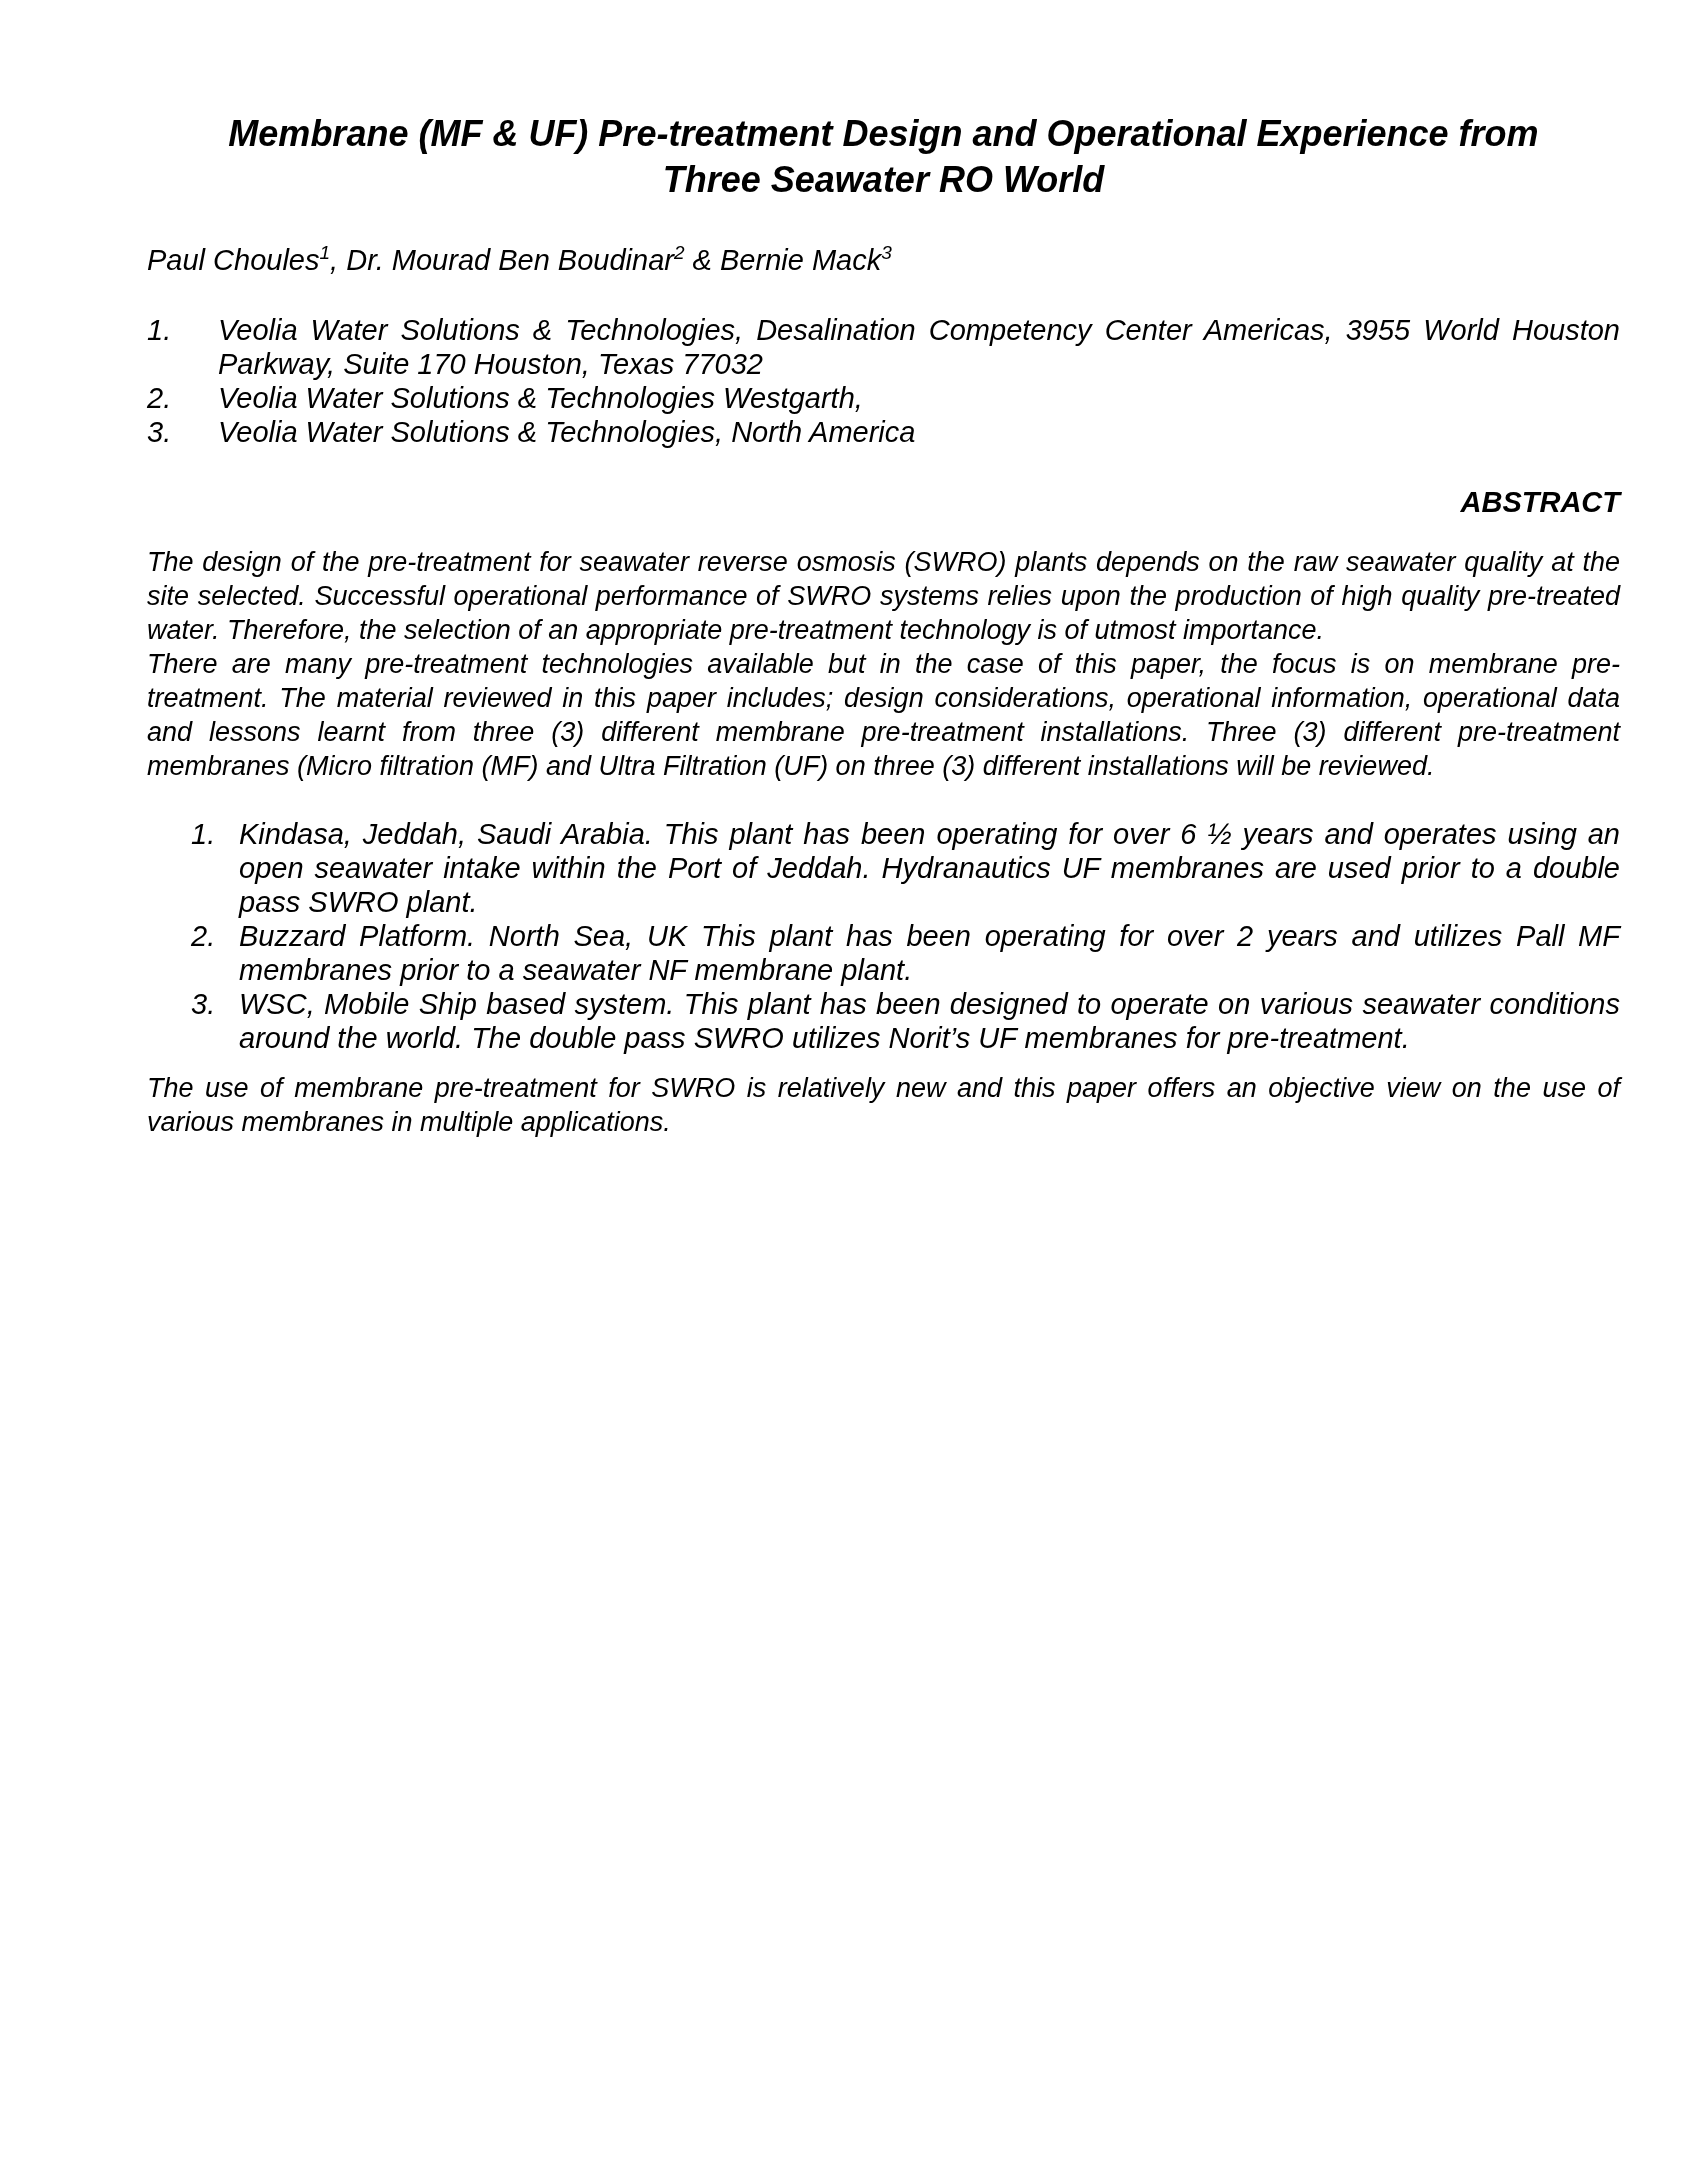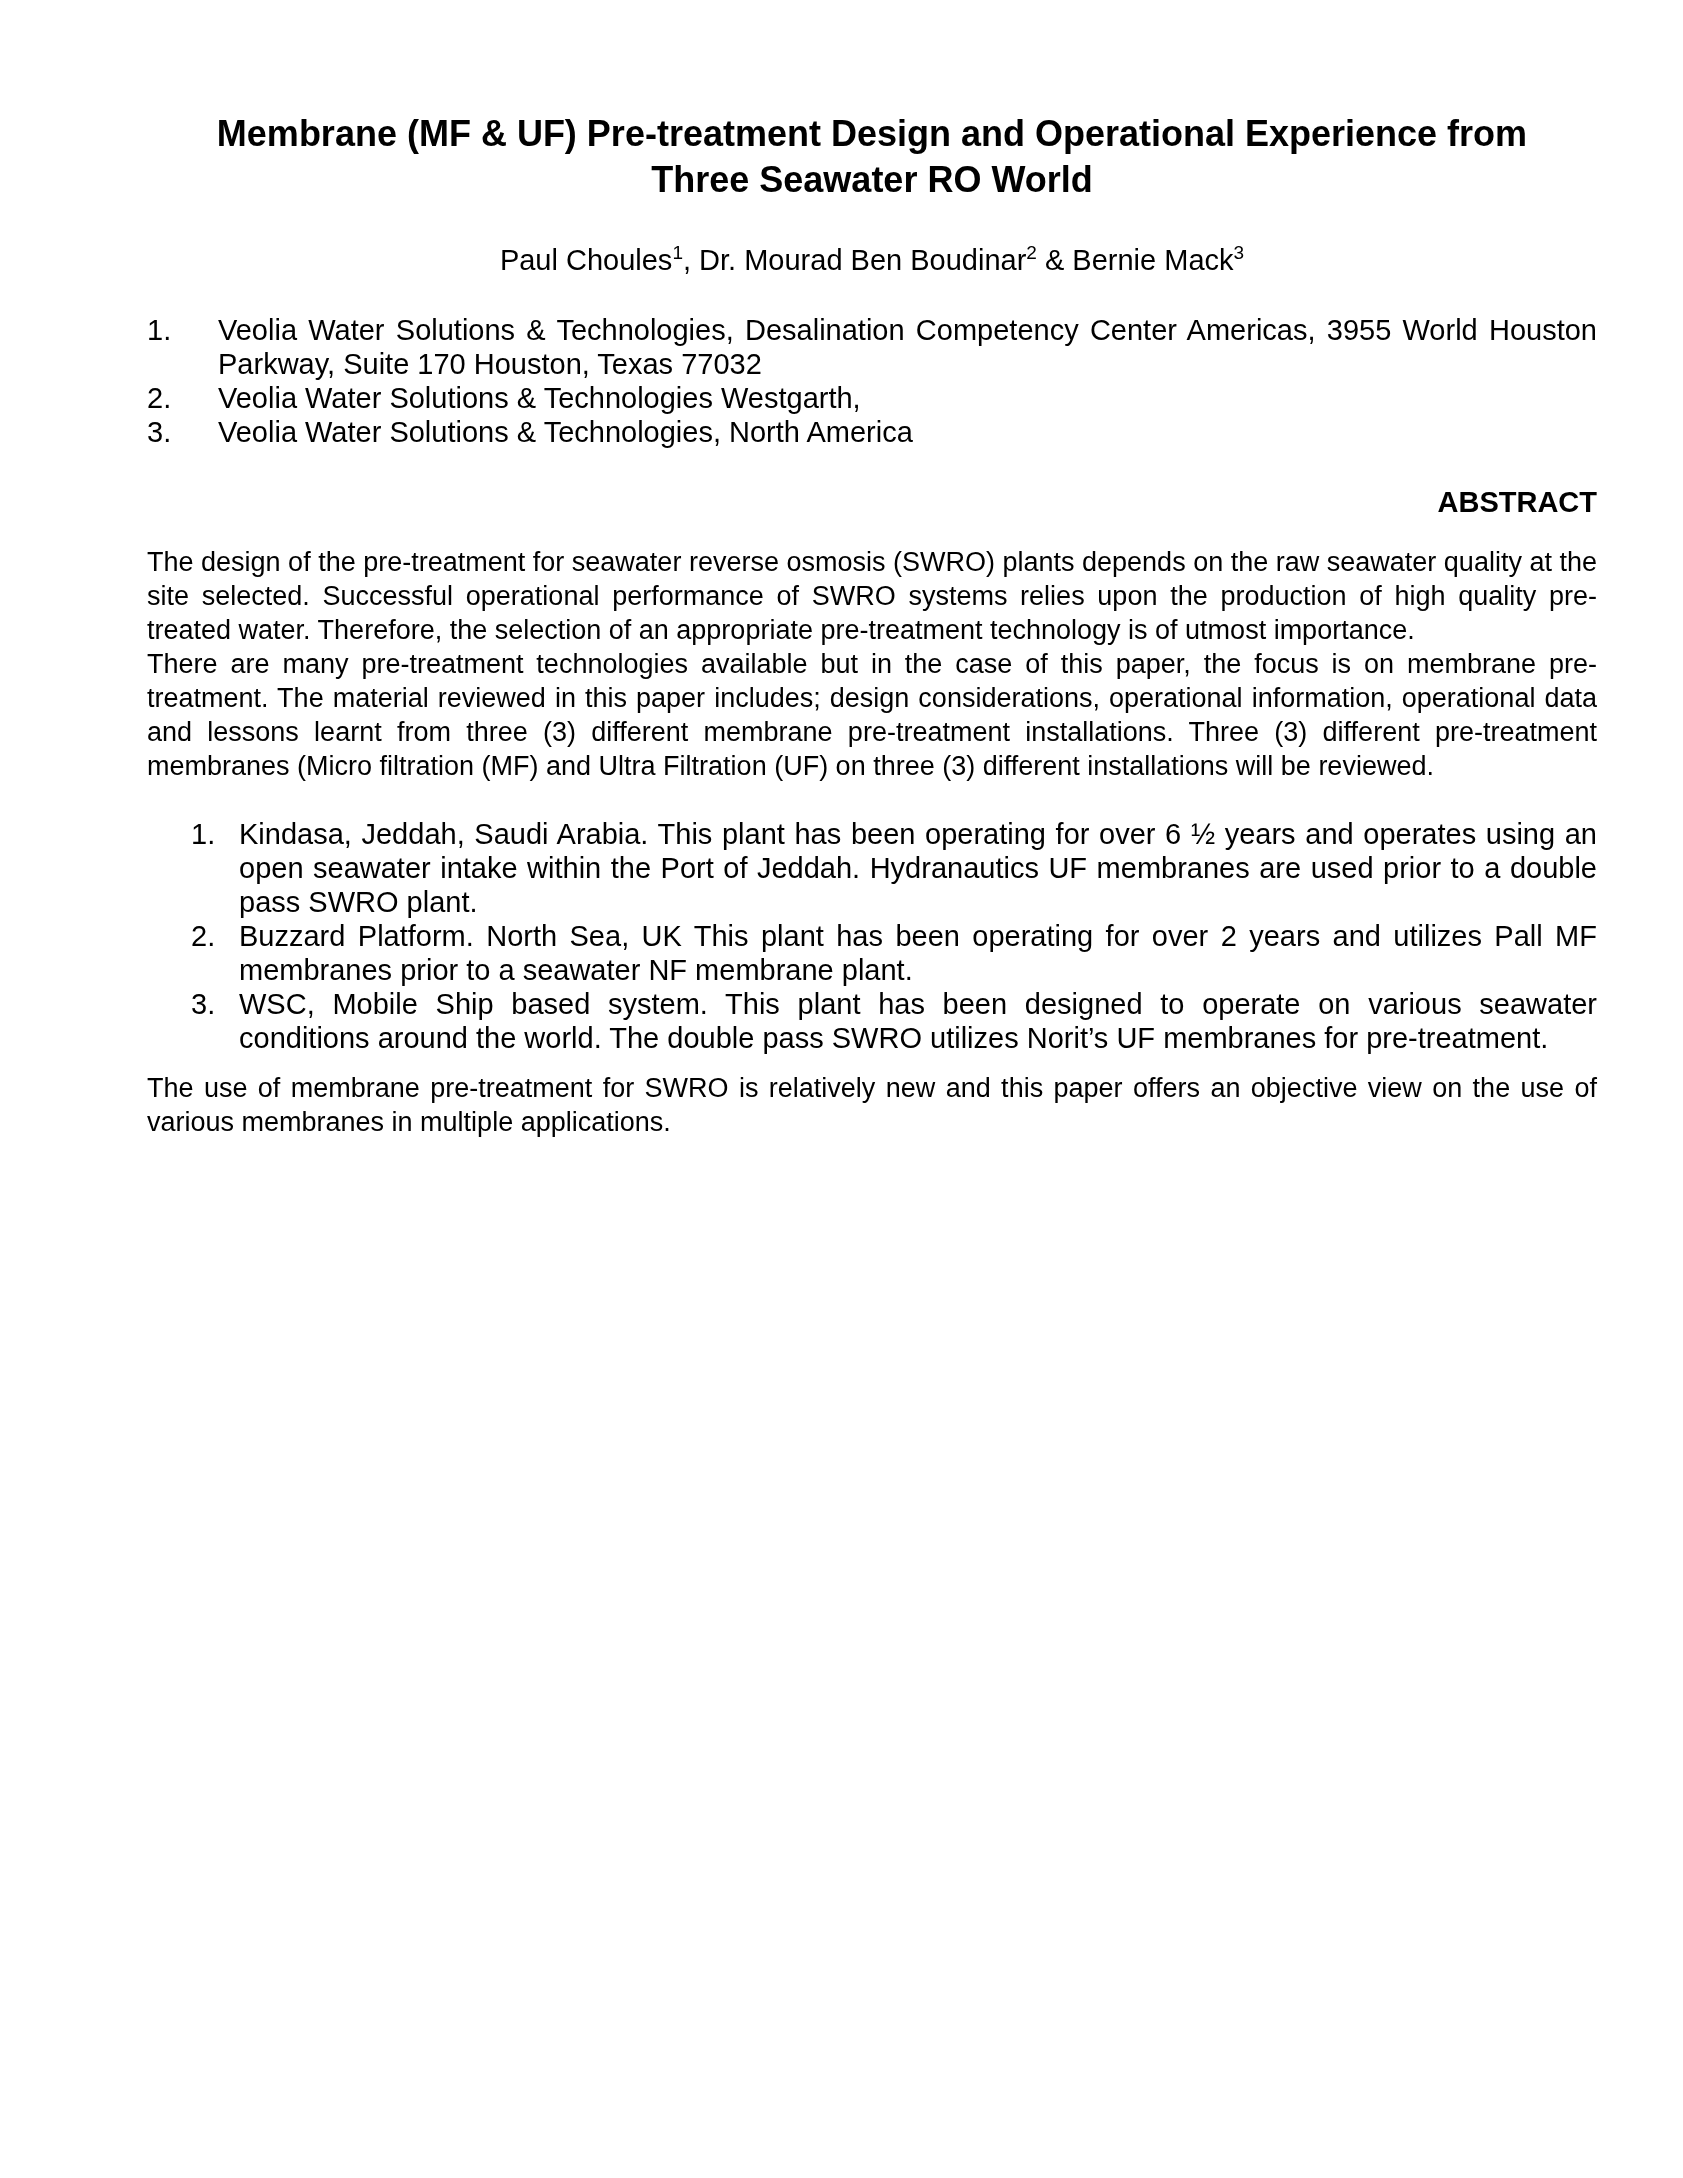--- a/index.html
+++ b/index.html
@@ -12,35 +12,36 @@
     width: 1683px;
     height: 2178px;
     background: #ffffff;
     color: #000000;
     font-family: "Liberation Sans", sans-serif;
     overflow: hidden;
     box-sizing: border-box;
   }
   .content {
     box-sizing: border-box;
-    padding: 111px 86px 0 147px;
+    padding: 111px 63px 0 147px;
     width: 100%;
+    font-style: italic;
   }
   .paper-title {
     font-size: 36px;
     font-weight: bold;
     line-height: 46px;
     text-align: center;
   }
   .title-line { display: block; }
   .authors {
     margin-top: 40px;
     font-size: 29px;
     line-height: 34px;
-    text-align: center;
+    text-align: left;
   }
   .authors sup {
     font-size: 19px;
     line-height: 0;
     vertical-align: super;
   }
   .affil-list {
     margin-top: 36px;
     font-size: 29px;
     line-height: 34px;

